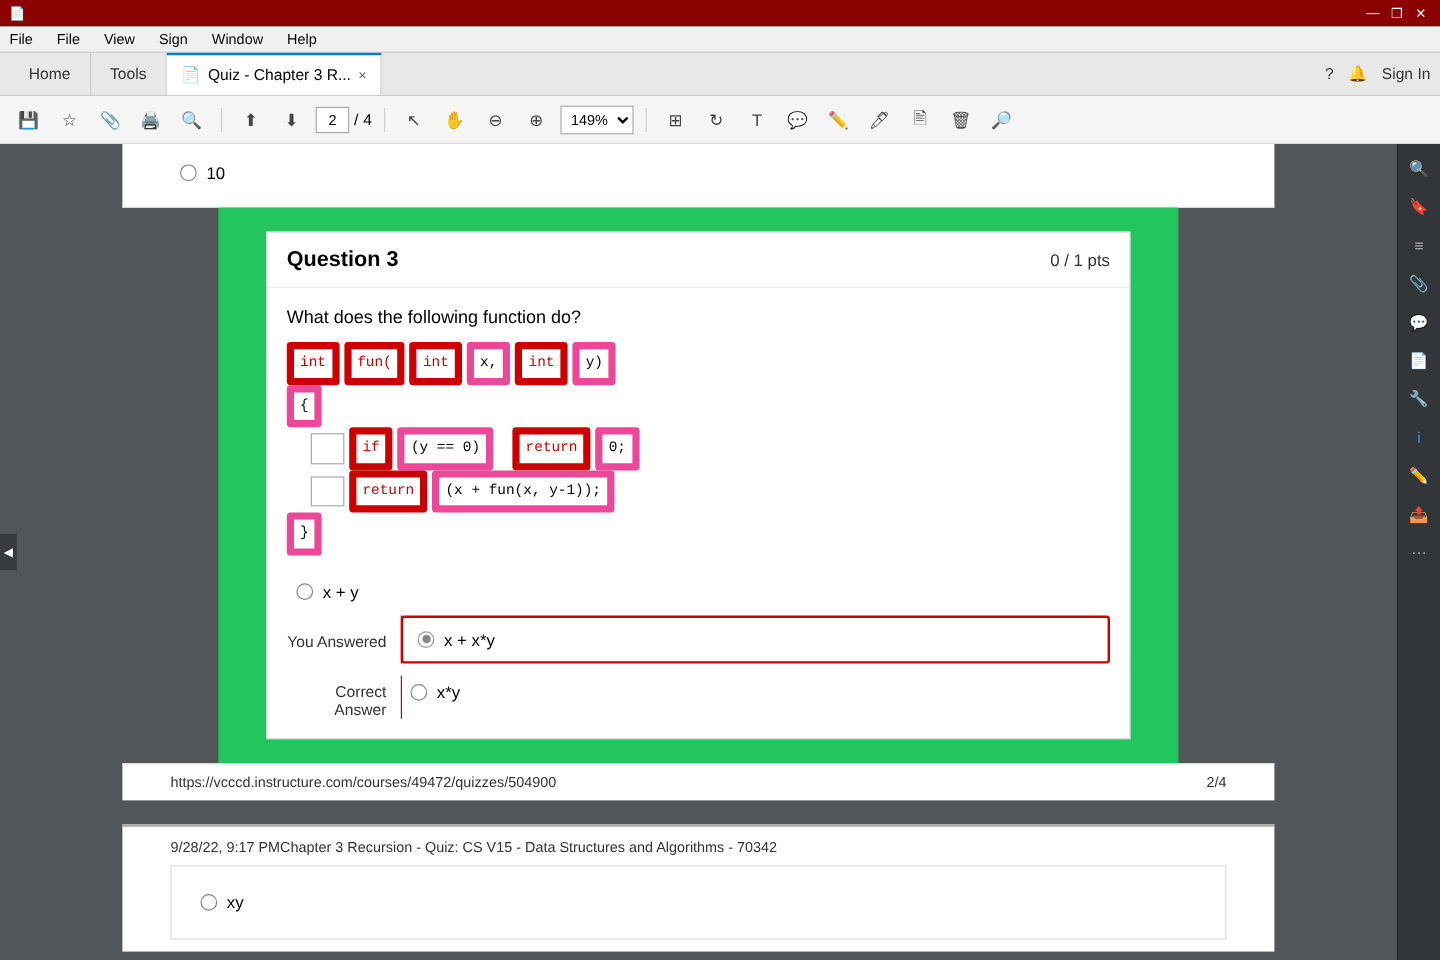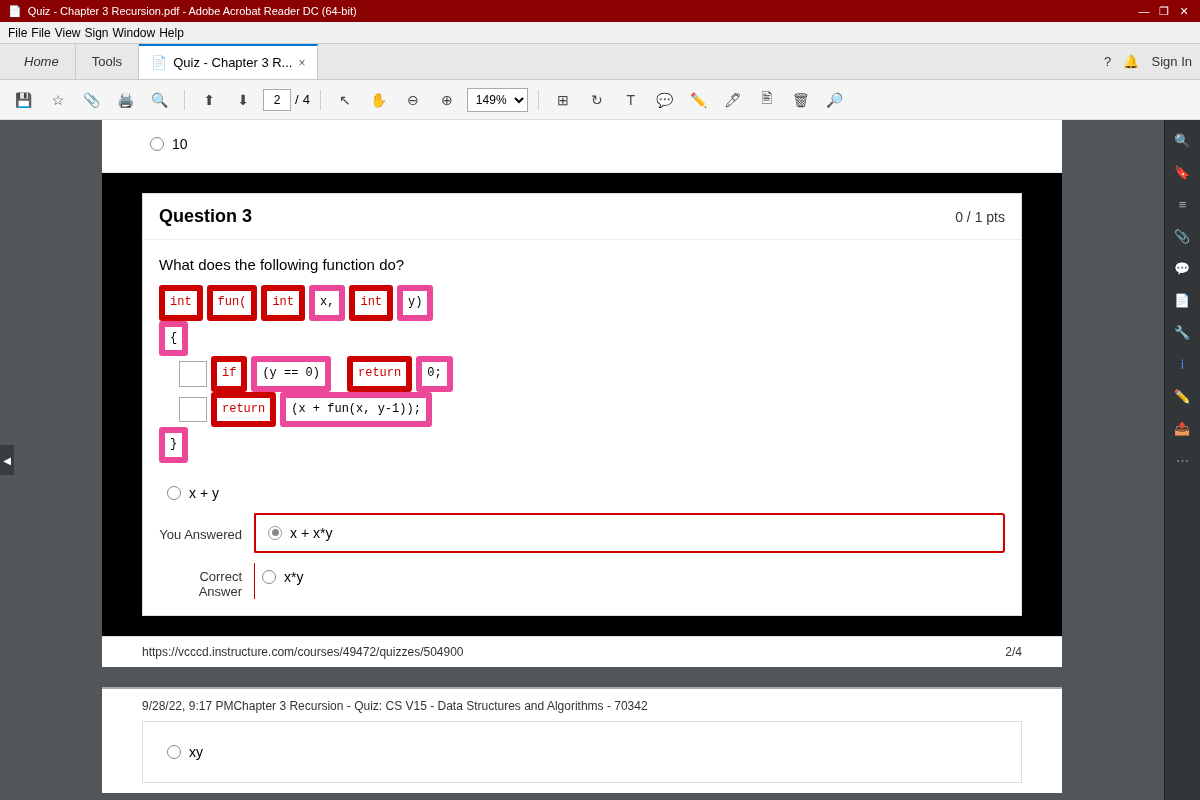--- a/index.html
+++ b/index.html
@@ -23,21 +23,21 @@
       color: white; font-size: 11px; cursor: pointer; display: flex; align-items: center; justify-content: center;
     }
 
     
     .menu-bar {
       background: #f0f0f0;
       height: 22px;
       display: flex;
       align-items: center;
       padding: 0 8px;
-      gap: 4px;
+      gap: 20px;
       font-size: 12px;
       border-bottom: 1px solid #ccc;
     }
     .menu-item { cursor: pointer; color: #000; }
 
     
     .tab-bar {
       background: #e8e8e8;
       height: 36px;
       display: flex;
@@ -47,21 +47,20 @@
     }
     .tab-home {
       height: 100%;
       padding: 0 16px;
       display: flex;
       align-items: center;
       font-size: 13px;
       color: #333;
       cursor: pointer;
       border-right: 1px solid #ccc;
-      font-style: italic;
     }
     .tab-tools {
       height: 100%;
       padding: 0 16px;
       display: flex;
       align-items: center;
       font-size: 13px;
       color: #333;
       cursor: pointer;
       border-right: 1px solid #ccc;
@@ -257,21 +256,20 @@
       font-size: 10px;
       cursor: pointer;
     }
   </style>
 </head>
 <body>
 
 <div class="title-bar">
   <div class="title-bar-left">
     <span>📄</span>
-    <span>Quiz - Chapter 3 Recursion.pdf - Adobe Acrobat Reader DC (64-bit)</span>
   </div>
   <div class="title-bar-controls">
     <button class="title-bar-btn">—</button>
     <button class="title-bar-btn">❐</button>
     <button class="title-bar-btn">✕</button>
   </div>
 </div>
 
 <div class="menu-bar">
   <span class="menu-item">File</span>
@@ -346,21 +344,21 @@
 
     <div class="arrow-left">◀</div>
 
     <div style="width:960px; background:white; padding: 10px 40px 14px; border-bottom: 1px solid #eee; margin-bottom: 0;">
       <div class="option-row">
         <div class="option-radio"></div>
         <span>10</span>
       </div>
     </div>
 
-    <div style="width:960px; background:#000000; padding: 0 40px;">
+    <div style="width:800px; background:#22c55e; padding: 0 40px;">
       <div style="height: 20px;"></div>
       <div class="question-box">
         <div class="question-header">
           <span class="question-title">Question 3</span>
           <span class="question-pts">0 / 1 pts</span>
         </div>
         <div class="question-body">
           <div class="question-text">What does the following function do?</div>
 
           <div class="code-block">

